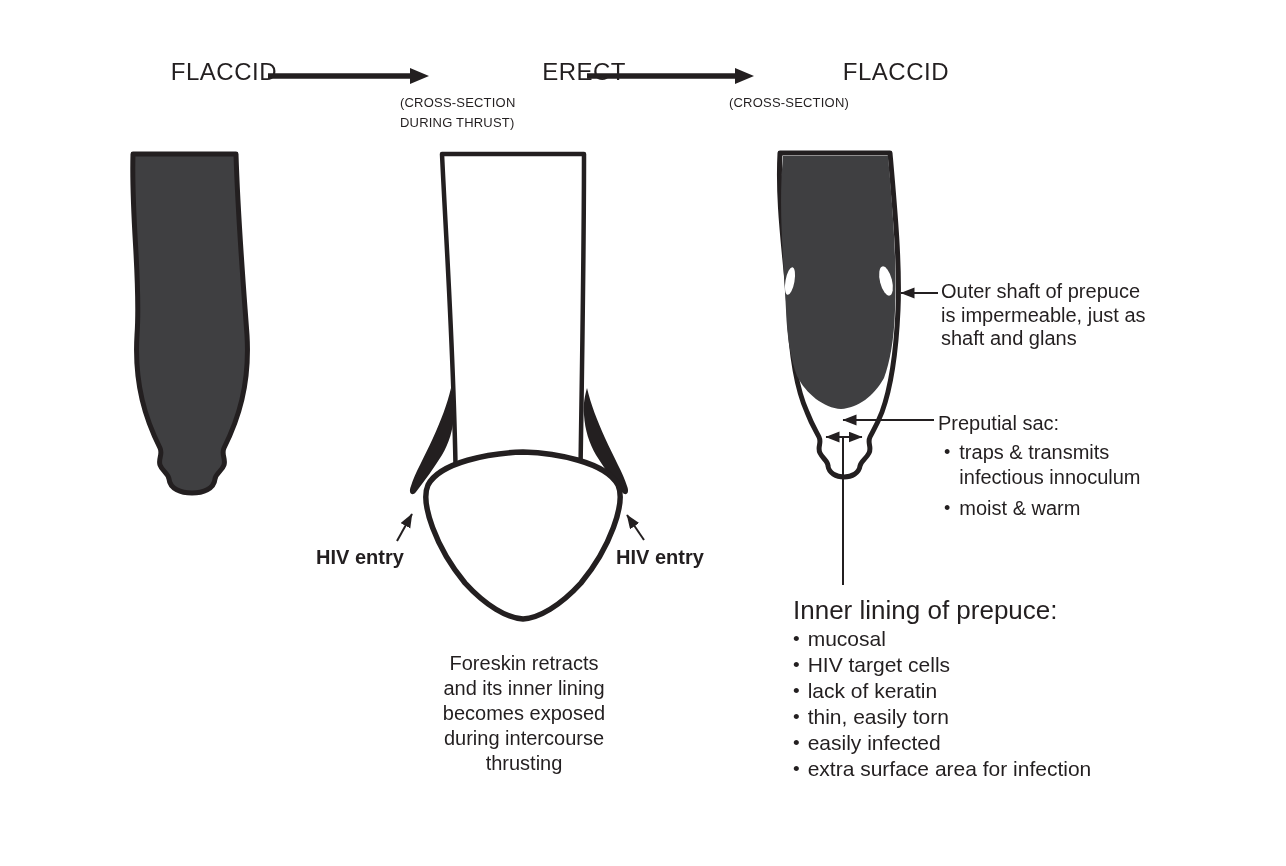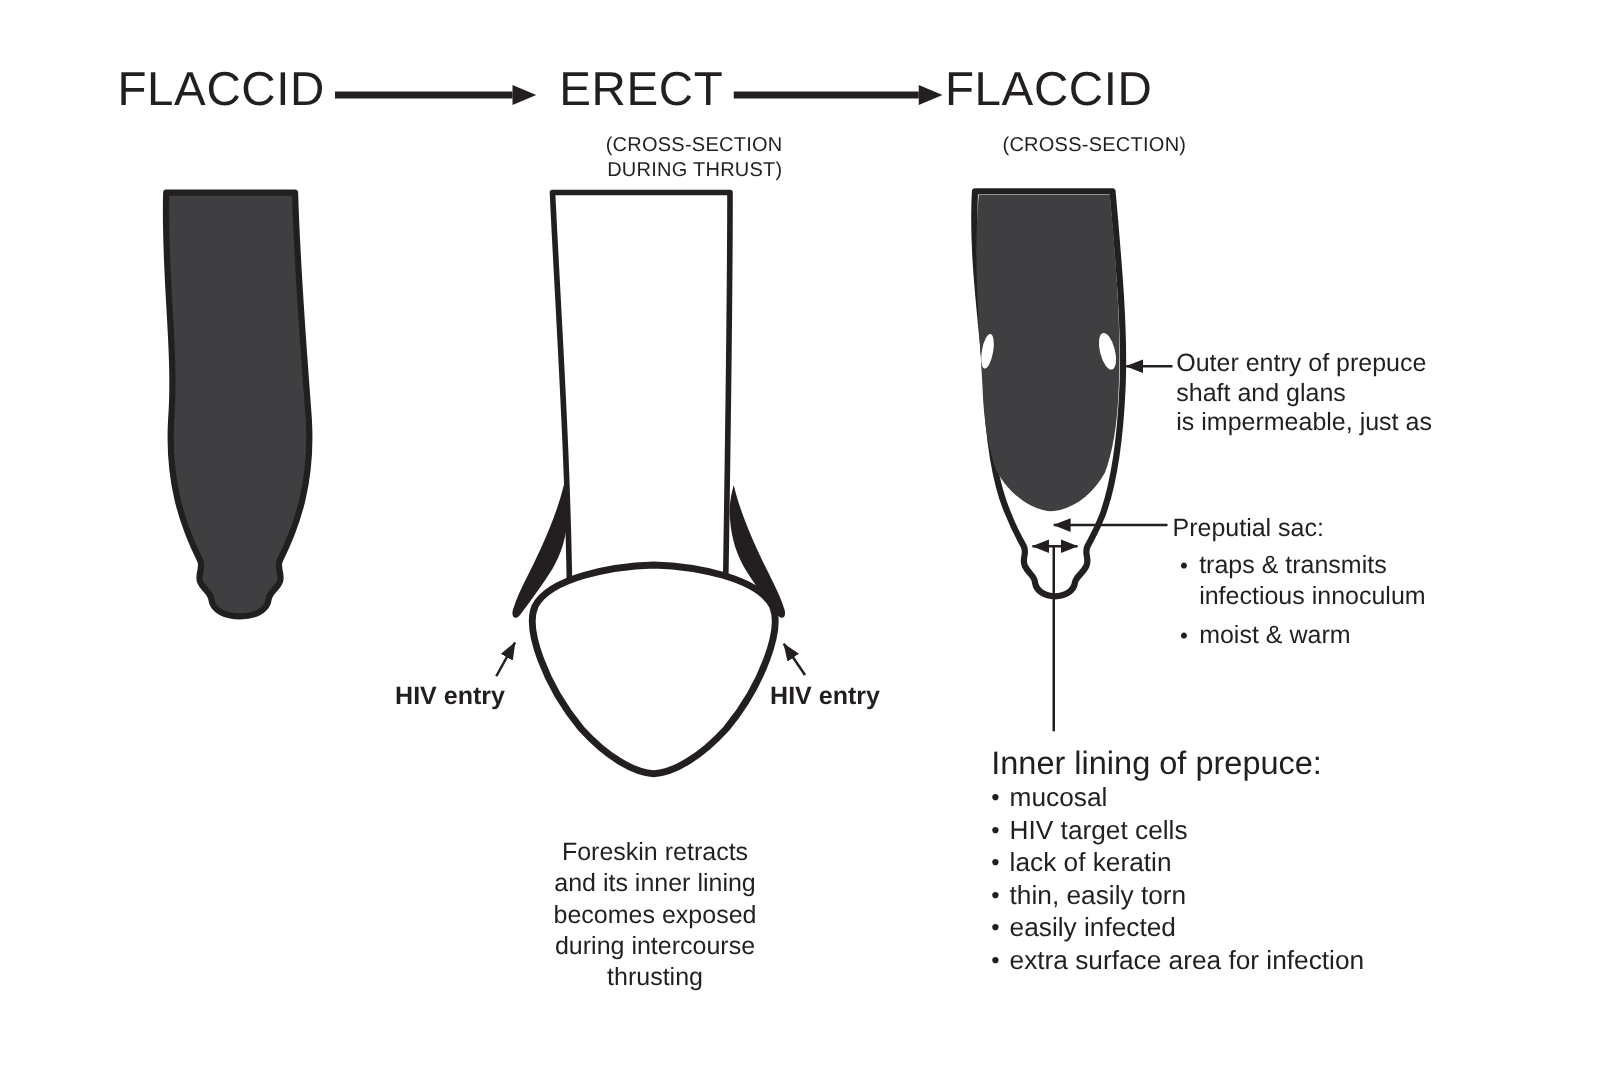--- a/index.html
+++ b/index.html
@@ -10,22 +10,22 @@
     font-family:"Liberation Sans", sans-serif;
     color:#231f20;
     overflow:hidden;
   }
   #diagram-svg{position:absolute;left:0;top:0;}
   .stroke-ink{stroke:#231f20;}
   .fill-ink{fill:#231f20;}
   .fill-dark{fill:#3f3f41;}
   .fill-white{fill:#ffffff;}
   .txt{position:absolute;white-space:nowrap;}
-  .stage-title{font-size:38px;line-height:30px;text-align:center;letter-spacing:0.5px;}
-  .stage-sub{font-size:16px;line-height:20px;text-align:right;margin-top:20px;letter-spacing:0.2px;}
+  .stage-title{font-size:24px;line-height:30px;text-align:right;letter-spacing:0.5px;}
+  .stage-sub{font-size:13px;line-height:20px;text-align:left;margin-top:6px;letter-spacing:0.2px;}
   .hiv-label{font-size:20px;line-height:22px;width:120px;text-align:center;font-weight:bold;}
   .caption{font-size:20px;line-height:25px;width:300px;text-align:center;}
   .ann{font-size:20px;line-height:23.5px;}
   .ann-block{position:absolute;}
   .ann-title{font-size:20px;line-height:25px;}
   .inner-title{font-size:26px;line-height:26px;}
   .bullet-row{display:flex;gap:9px;font-size:20px;line-height:25px;align-items:flex-start;}
   .bullet-row .bullet{font-size:18px;line-height:25px;}
   .bullet-row .bt{white-space:normal;width:200px;}
   .inner-row{display:flex;gap:8px;font-size:21px;line-height:26px;}
@@ -145,32 +145,32 @@
   </div>
 
   <div class="txt" style="left:729px;top:57px;width:220px;">
     <div class="stage-title">FLACCID</div>
     <div class="stage-sub">(CROSS-SECTION)</div>
   </div>
 
   <div class="txt hiv-label" style="left:300px;top:546px;">HIV entry</div>
   <div class="txt hiv-label" style="left:600px;top:546px;">HIV entry</div>
 
-  <div class="txt caption" style="left:374px;top:651px;margin-top:19px;">
+  <div class="txt caption" style="left:374px;top:651px;">
     <div>Foreskin retracts</div>
     <div>and its inner lining</div>
     <div>becomes exposed</div>
     <div>during intercourse</div>
     <div>thrusting</div>
   </div>
 
   <div class="ann-block ann" style="left:941px;top:280px;">
-    <div>Outer entry of prepuce</div>
+    <div>Outer shaft of prepuce</div>
+    <div>is impermeable, just as</div>
     <div>shaft and glans</div>
-    <div>is impermeable, just as</div>
   </div>
 
   <div class="ann-block" style="left:938px;top:411px;">
     <div class="ann-title">Preputial sac:</div>
     <div class="bullet-row" style="margin-left:6px;margin-top:4px;">
       <span class="bullet">•</span>
       <span class="bt">traps &amp; transmits infectious innoculum</span>
     </div>
     <div class="bullet-row" style="margin-left:6px;margin-top:6px;">
       <span class="bullet">•</span>

